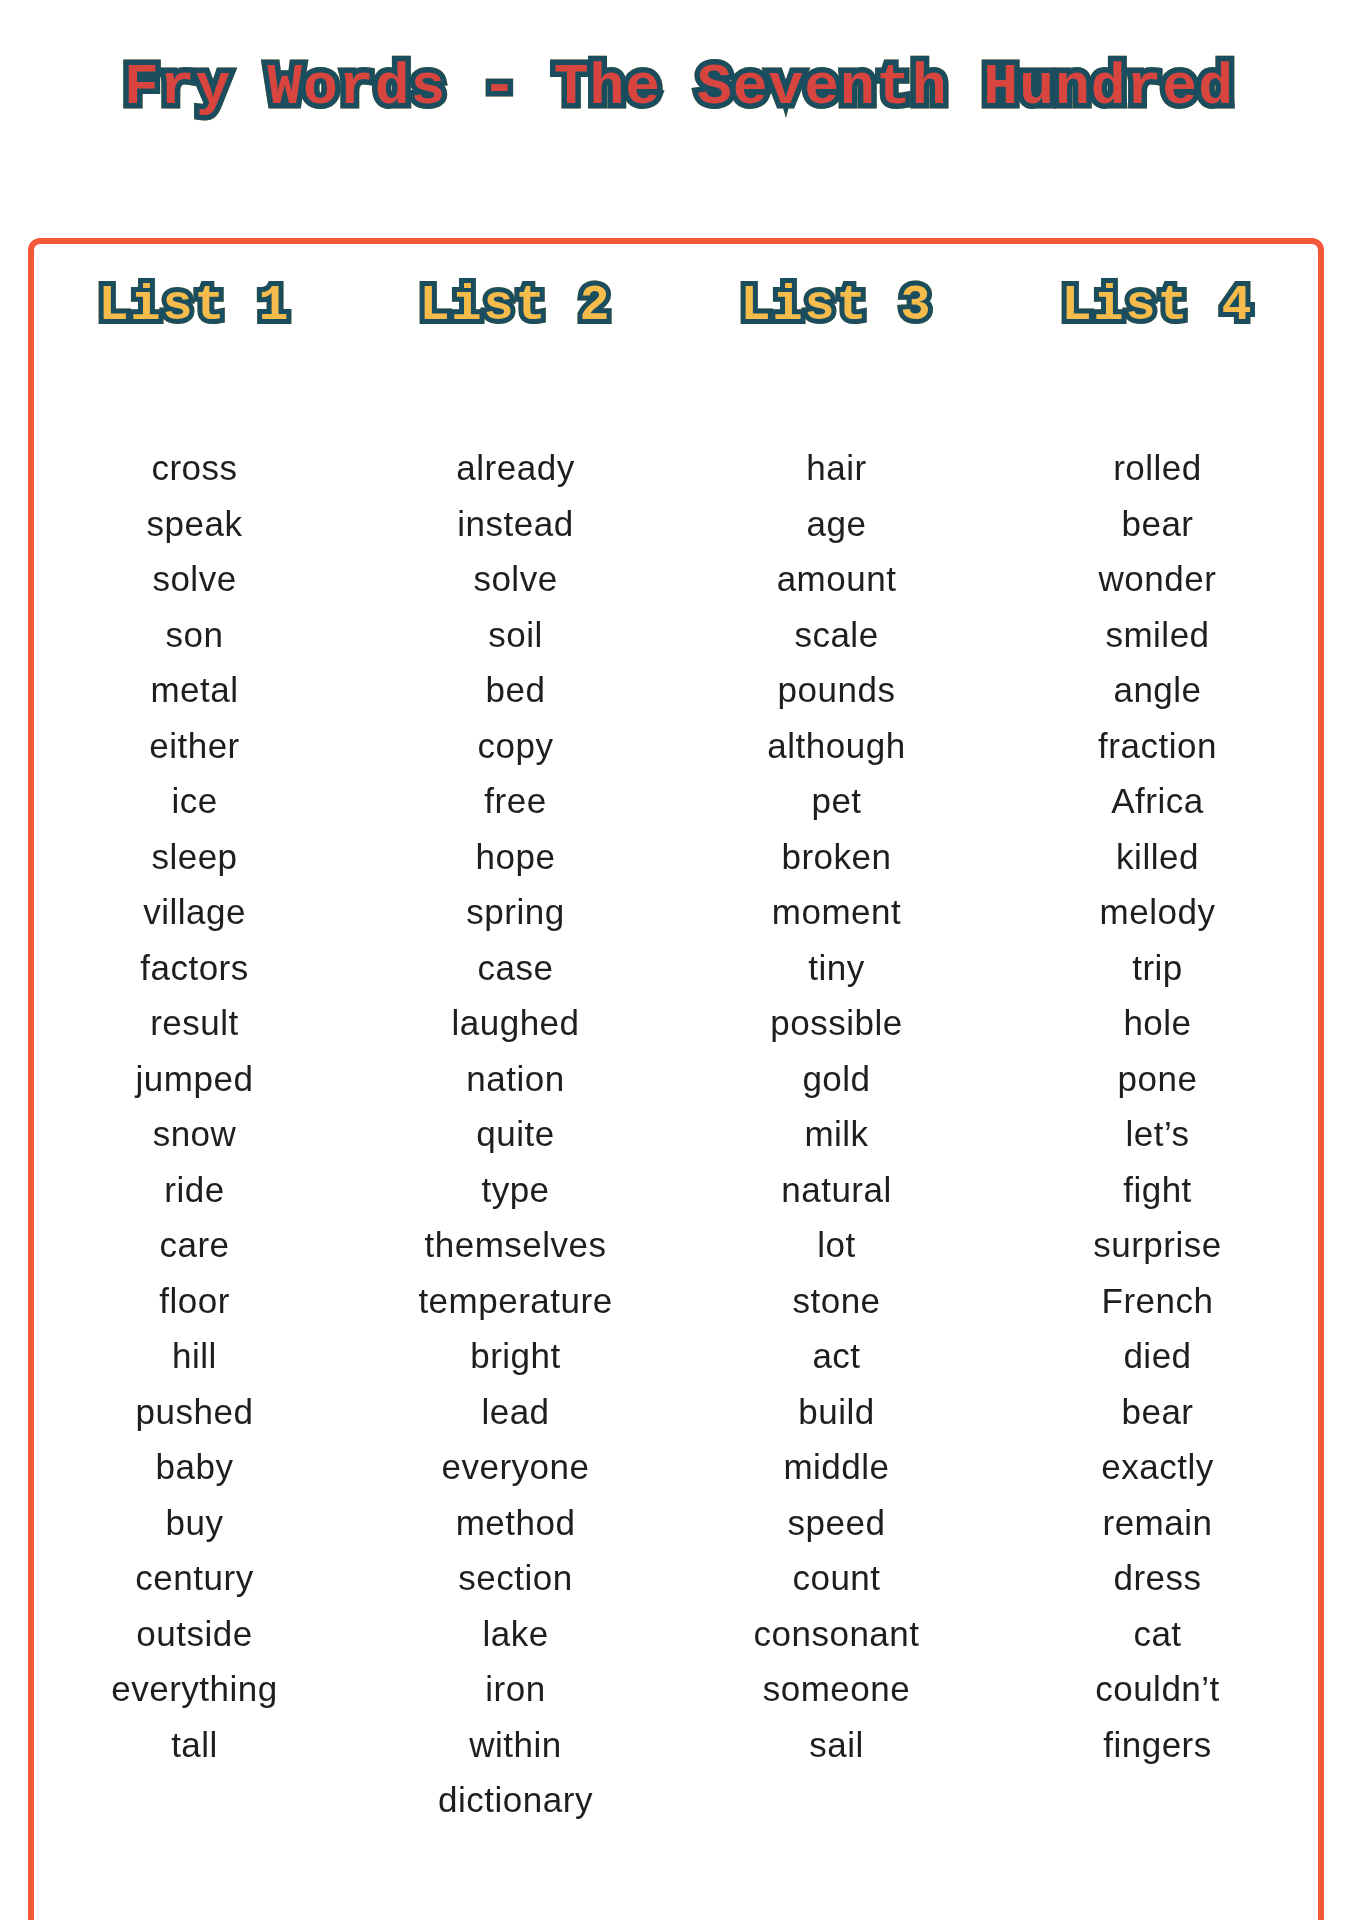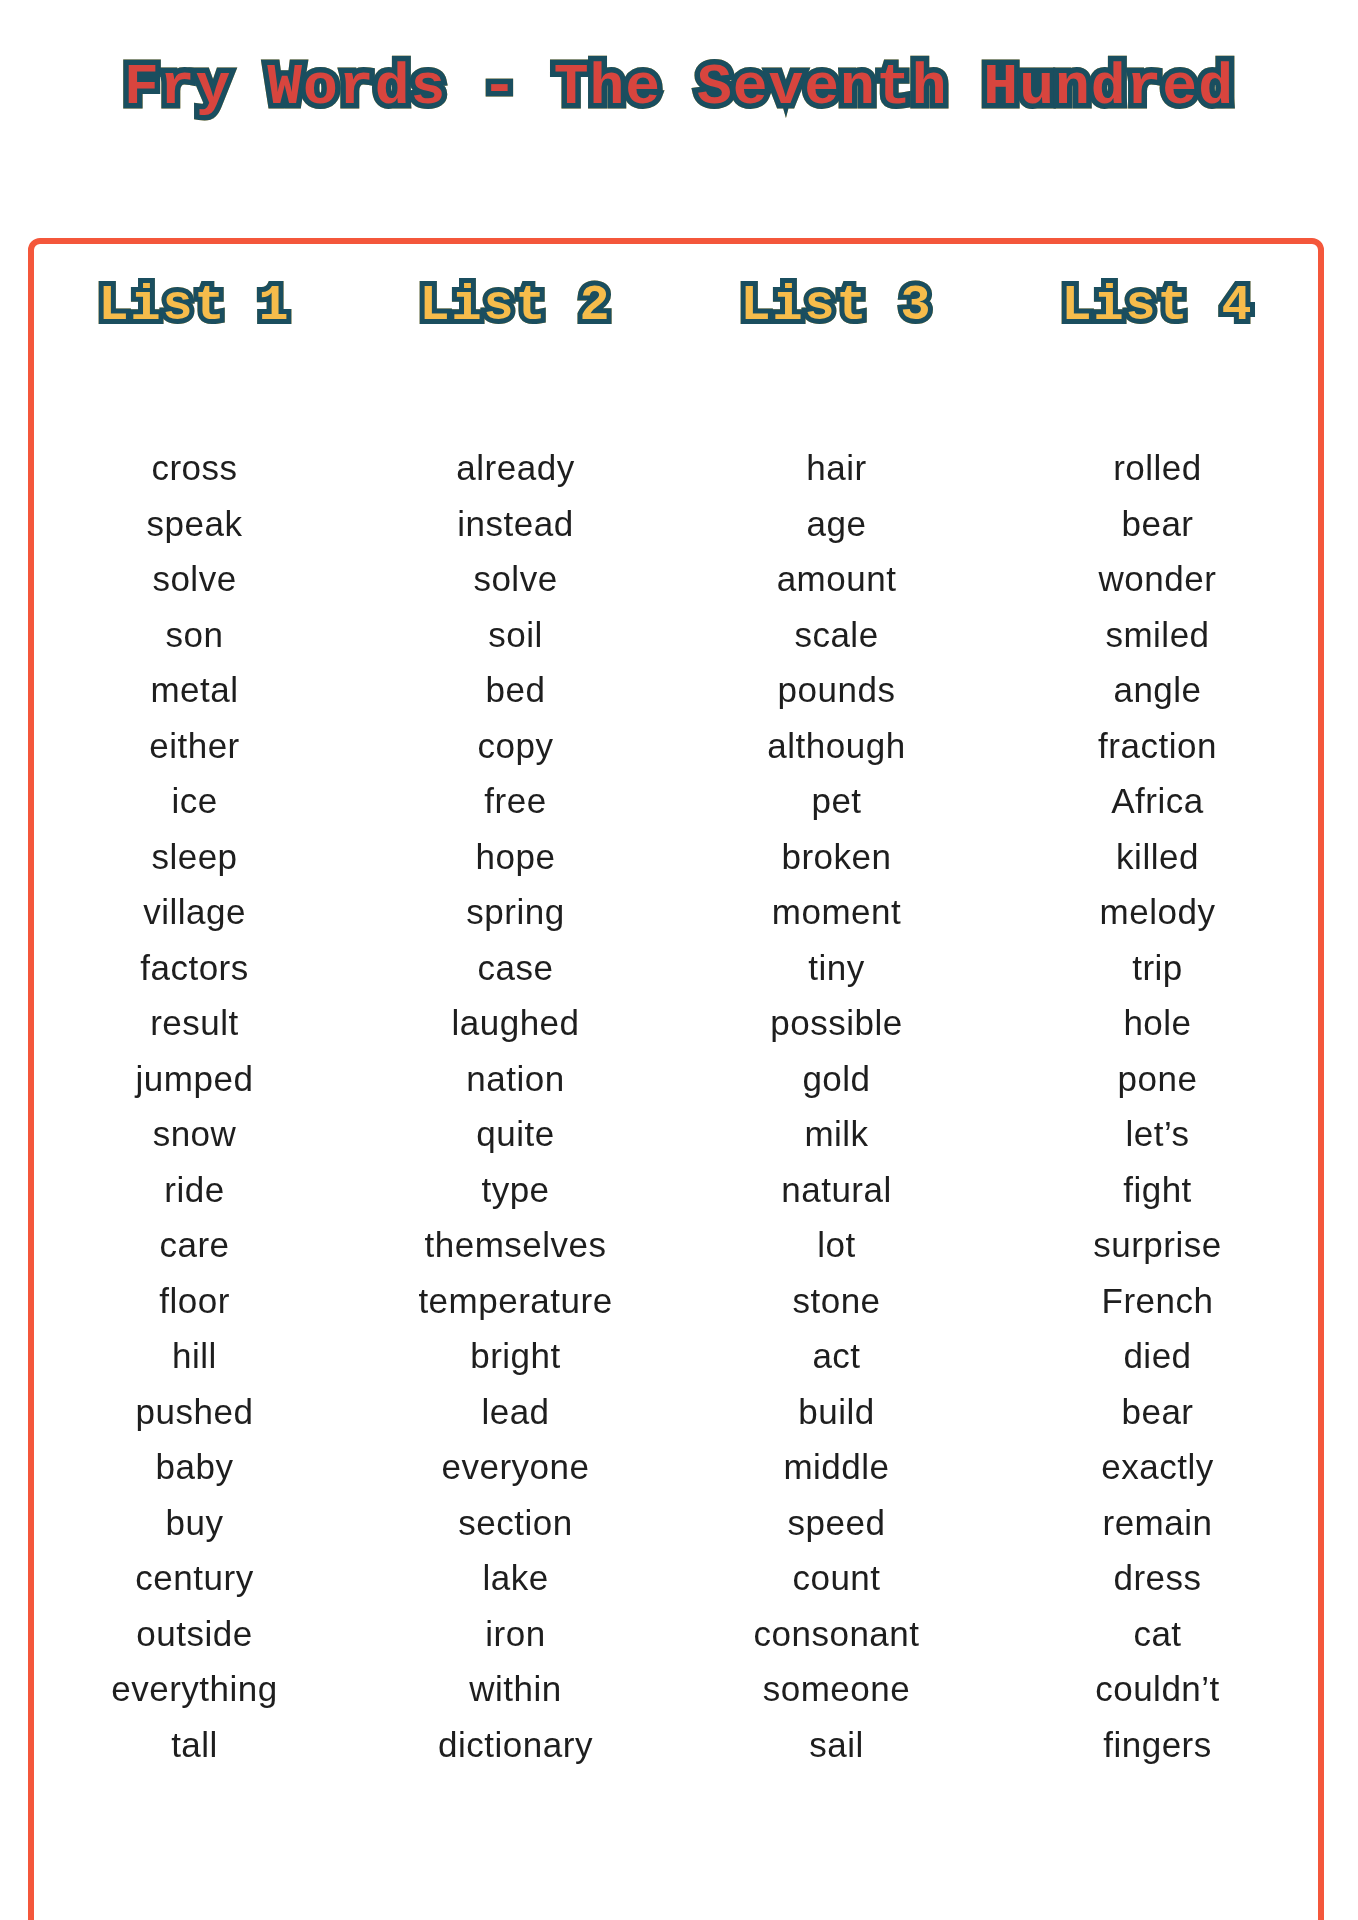--- a/index.html
+++ b/index.html
@@ -156,20 +156,21 @@
           <li>case</li>
           <li>laughed</li>
           <li>nation</li>
           <li>quite</li>
           <li>type</li>
           <li>themselves</li>
           <li>temperature</li>
           <li>bright</li>
           <li>lead</li>
           <li>everyone</li>
+          <li>method</li>
           <li>section</li>
           <li>lake</li>
           <li>iron</li>
           <li>within</li>
           <li>dictionary</li>
         </ul>
     </div>
 
     <div class="col">
       <div class="list-header">

